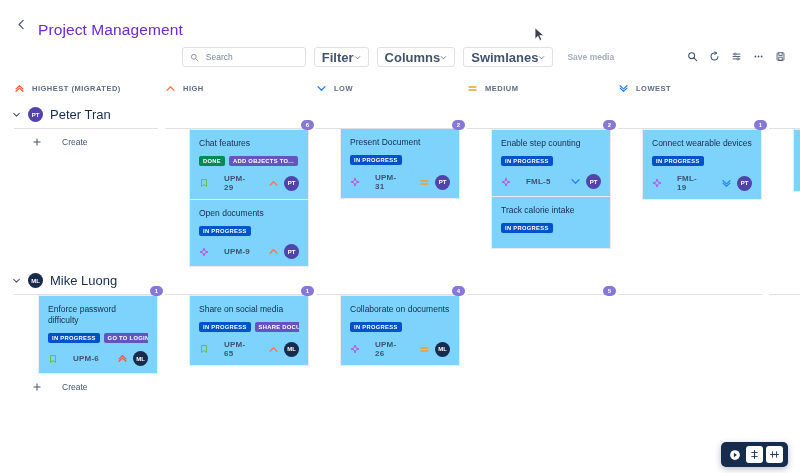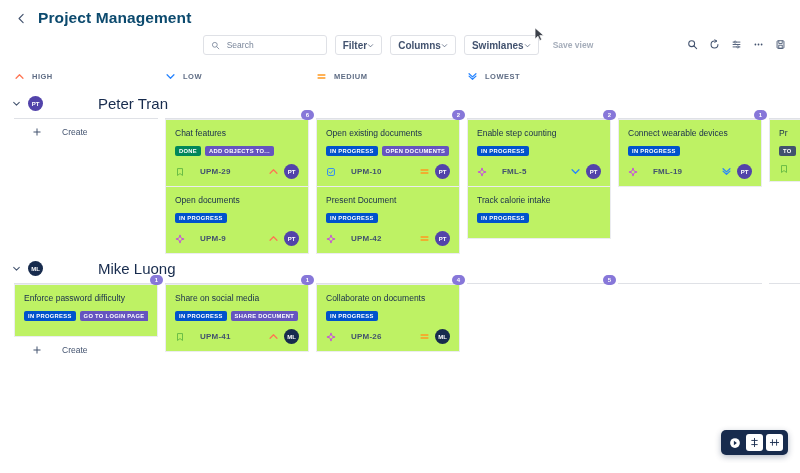--- a/index.html
+++ b/index.html
@@ -11,35 +11,35 @@
     overflow: hidden;
   }
   body { position: relative; }
 
   
   .topbar { display: flex; align-items: center; gap: 10px; padding: 9px 14px 4px 14px; }
   .back-chevron {
     width: 14px; height: 14px; color: #42526e; flex: none;
     display: flex; align-items: center; justify-content: center; cursor: pointer;
   }
-  .page-title { font-size: 15.5px; font-weight: bold; color: #0c4a6e; letter-spacing: .1px; }
+  .page-title { font-size: 15.5px; font-weight: normal; color: #6d28d9; letter-spacing: .1px; margin-top: 12px; }
 
   
   .filterbar { display: flex; align-items: center; gap: 8px; padding: 4px 12px 8px 14px; position: relative; justify-content: center; }
   .searchbox {
     display: flex; align-items: center; gap: 7px;
     width: 124px; height: 20px; padding: 0 7px;
     border: 1px solid #dfe1e6; border-radius: 3px; background: #fff;
   }
   .searchbox .ph { font-size: 8.5px; color: #7a869a; }
   .ctl {
     display: flex; align-items: center; 
     height: 20px; padding: 0 7px;
     border: 1px solid #dfe1e6; border-radius: 3px; background: #fff;
-    font-size: 10px; color: #42526e; font-weight: bold; cursor: pointer; white-space: nowrap;
+    font-size: 13px; color: #42526e; font-weight: bold; cursor: pointer; white-space: nowrap;
   }
   .saveview { font-size: 8.5px; color: #a5adba; font-weight: bold; padding: 0 6px; cursor: default; }
   .chev { width: 7px; height: 7px; }
 
   .tb-right { position: absolute; right: 10px; top: 4px; display: flex; align-items: center; gap: 3px; }
   .ticon {
     width: 19px; height: 19px; border-radius: 3px;
     display: flex; align-items: center; justify-content: center;
     color: #42526e; cursor: pointer; background: transparent;
   }
@@ -52,35 +52,35 @@
   .pic { width: 11px; height: 11px; flex: none; }
 
   .lane { position: relative; }
   .lane-head { display: flex; align-items: center; gap: 7px; padding: 6px 0 6px 12px; }
   .lane-chev { width: 9px; height: 9px; color: #42526e; cursor: pointer; }
   .avatar {
     width: 15px; height: 15px; border-radius: 50%;
     display: flex; align-items: center; justify-content: center;
     font-size: 6px; font-weight: bold; color: #fff; flex: none; overflow: hidden;
   }
-  .lane-name { font-size: 15px; color: #172b4d; font-weight: normal; margin-left: 48px; }
+  .lane-name { font-size: 13px; color: #172b4d; font-weight: normal; }
 
   .lane-cols { display: flex; padding-left: 14px; position: relative; align-items: flex-start; }
   .col { width: 151px; flex: none; position: relative; padding-right: 7px; }
   .col-badge {
     position: absolute; top: -8px; right: 2px; z-index: 3;
     min-width: 13px; height: 10px; padding: 0 3px; border-radius: 6px;
     background: #8777d9; color: #fff; font-size: 6px; font-weight: bold;
     display: flex; align-items: center; justify-content: center;
   }
   .col-drop { border-top: 1px solid #dfe1e6; padding-top: 0; }
 
   .card {
-    background: #bef264; border: 1px solid #ebecf0; border-top: none;
-    padding: 8px 9px 7px 9px; cursor: pointer;
+    background: #7dd3fc; border: 1px solid #ebecf0; border-top: none;
+    padding: 8px 9px 7px 9px; cursor: pointer; margin-left: 24px;
   }
   .card.first { border-top: 1px solid #ebecf0; }
   .card-title { font-size: 8.5px; color: #172b4d; line-height: 1.3; margin-bottom: 7px; }
   .tags { display: flex; gap: 4px; margin-bottom: 8px; flex-wrap: nowrap; overflow: hidden; }
   .tag {
     font-size: 5.8px; font-weight: bold; letter-spacing: .3px;
     padding: 2px 4px; border-radius: 2px; color: #fff; white-space: nowrap;
   }
   .card-foot { display: flex; align-items: center; gap: 15px; }
   .type-icon { width: 10px; height: 10px; flex: none; }
@@ -143,21 +143,21 @@
       </svg>
   </div>
 
   <div class="ctl">
     <span>Swimlanes</span>
     <svg class="chev" viewBox="0 0 16 16">
         <path d="M3 6 L8 11 L13 6" fill="none" stroke="#42526e" stroke-width="1.6" stroke-linecap="round" stroke-linejoin="round"></path>
       </svg>
   </div>
 
-  <div class="saveview">Save view</div>
+  <div class="saveview">Save media</div>
 
   <div class="tb-right">
     <span class="ticon">
       <svg viewBox="0 0 16 16" width="11" height="11">
           <circle cx="6.8" cy="6.8" r="4.3" fill="none" stroke="currentColor" stroke-width="1.5"></circle>
           <path d="M10 10 L14 14" stroke="currentColor" stroke-width="1.5" stroke-linecap="round"></path>
         </svg>
     </span>
     <span class="ticon">
       <svg viewBox="0 0 16 16" width="11" height="11">
@@ -185,20 +185,27 @@
           <path d="M5.5 2.5v4h5v-4" fill="none" stroke="currentColor" stroke-width="1.2"></path>
           <rect x="5.5" y="9" width="5" height="4.5" fill="none" stroke="currentColor" stroke-width="1.2"></rect>
         </svg>
     </span>
   </div>
 </div>
 
 <div class="board">
 
   <div class="colheaders" id="colheaders">
+      <div class="colhead">
+        <svg class="pic" viewBox="0 0 16 16">
+          <path d="M3 8.5 L8 4 L13 8.5" fill="none" stroke="#ff5630" stroke-width="1.8" stroke-linecap="round" stroke-linejoin="round"></path>
+          <path d="M3 12 L8 7.5 L13 12" fill="none" stroke="#ff5630" stroke-width="1.8" stroke-linecap="round" stroke-linejoin="round"></path>
+        </svg>
+        <span class="lbl">HIGHEST (MIGRATED)</span>
+      </div>
       <div class="colhead">
         <svg class="pic" viewBox="0 0 16 16">
           <path d="M3 10.5 L8 5.5 L13 10.5" fill="none" stroke="#ff7452" stroke-width="1.8" stroke-linecap="round" stroke-linejoin="round"></path>
         </svg>
         <span class="lbl">HIGH</span>
       </div>
       <div class="colhead">
         <svg class="pic" viewBox="0 0 16 16">
           <path d="M3 5.5 L8 10.5 L13 5.5" fill="none" stroke="#2684ff" stroke-width="1.8" stroke-linecap="round" stroke-linejoin="round"></path>
         </svg>
@@ -277,50 +284,30 @@
                     </svg>
                     <span class="avatar" style="background:#5243aa">PT</span>
                   </span>
                 </div>
               </div>
             </div>
           </div>
           <div class="col">
             <span class="col-badge">2</span>
             <div class="col-drop">
-              <div class="card first">
-                <div class="card-title">Open existing documents</div>
-                <div class="tags">
-                  <span class="tag" style="background:#0052cc">IN PROGRESS</span>
-                  <span class="tag" style="background:#6554c0">OPEN DOCUMENTS</span>
-                </div>
-                <div class="card-foot">
-                  <svg class="type-icon" viewBox="0 0 16 16">
-                    <rect x="2.5" y="2.5" width="11" height="11" rx="2" fill="none" stroke="#2684ff" stroke-width="1.5"></rect>
-                    <path d="M5 8 L7.2 10.2 L11 5.8" fill="none" stroke="#2684ff" stroke-width="1.5" stroke-linecap="round" stroke-linejoin="round"></path>
-                  </svg>
-                  <span class="key">UPM-10</span>
-                  <span class="foot-right">
-                    <svg class="pic" viewBox="0 0 16 16">
-                      <path d="M3 5.8h10M3 10.2h10" stroke="#ff991f" stroke-width="1.9" stroke-linecap="round"></path>
-                    </svg>
-                    <span class="avatar" style="background:#5243aa">PT</span>
-                  </span>
-                </div>
-              </div>
               <div class="card">
                 <div class="card-title">Present Document</div>
                 <div class="tags">
                   <span class="tag" style="background:#0052cc">IN PROGRESS</span>
                 </div>
                 <div class="card-foot">
                   <svg class="type-icon" viewBox="0 0 16 16">
                     <path d="M8 1.5 L9.6 6.4 L14.5 8 L9.6 9.6 L8 14.5 L6.4 9.6 L1.5 8 L6.4 6.4 Z" fill="none" stroke="#c746e4" stroke-width="1.4" stroke-linejoin="round"></path>
                   </svg>
-                  <span class="key">UPM-42</span>
+                  <span class="key">UPM-31</span>
                   <span class="foot-right">
                     <svg class="pic" viewBox="0 0 16 16">
                       <path d="M3 5.8h10M3 10.2h10" stroke="#ff991f" stroke-width="1.9" stroke-linecap="round"></path>
                     </svg>
                     <span class="avatar" style="background:#5243aa">PT</span>
                   </span>
                 </div>
               </div>
             </div>
           </div>
@@ -407,20 +394,33 @@
         <div class="lane-cols">
           <div class="col">
             <span class="col-badge">1</span>
             <div class="col-drop">
               <div class="card first">
                 <div class="card-title">Enforce password difficulty</div>
                 <div class="tags">
                   <span class="tag" style="background:#0052cc">IN PROGRESS</span>
                   <span class="tag" style="background:#6554c0">GO TO LOGIN PAGE</span>
                 </div>
+                <div class="card-foot">
+                  <svg class="type-icon" viewBox="0 0 16 16">
+                    <path d="M4 2.5h8v11l-4-3-4 3z" fill="none" stroke="#65ba43" stroke-width="1.5" stroke-linejoin="round"></path>
+                  </svg>
+                  <span class="key">UPM-6</span>
+                  <span class="foot-right">
+                    <svg class="pic" viewBox="0 0 16 16">
+                      <path d="M3 8.5 L8 4 L13 8.5" fill="none" stroke="#ff5630" stroke-width="1.8" stroke-linecap="round" stroke-linejoin="round"></path>
+                      <path d="M3 12 L8 7.5 L13 12" fill="none" stroke="#ff5630" stroke-width="1.8" stroke-linecap="round" stroke-linejoin="round"></path>
+                    </svg>
+                    <span class="avatar" style="background:#172b4d">ML</span>
+                  </span>
+                </div>
               </div>
             </div>
             <div class="create-row">
               <svg class="plus" viewBox="0 0 16 16">
                 <path d="M8 3v10M3 8h10" stroke="#42526e" stroke-width="1.6" stroke-linecap="round"></path>
               </svg>
               <span class="lbl">Create</span>
             </div>
           </div>
           <div class="col">
@@ -429,21 +429,21 @@
               <div class="card first">
                 <div class="card-title">Share on social media</div>
                 <div class="tags">
                   <span class="tag" style="background:#0052cc">IN PROGRESS</span>
                   <span class="tag" style="background:#6554c0">SHARE DOCUMENT</span>
                 </div>
                 <div class="card-foot">
                   <svg class="type-icon" viewBox="0 0 16 16">
                     <path d="M4 2.5h8v11l-4-3-4 3z" fill="none" stroke="#65ba43" stroke-width="1.5" stroke-linejoin="round"></path>
                   </svg>
-                  <span class="key">UPM-41</span>
+                  <span class="key">UPM-65</span>
                   <span class="foot-right">
                     <svg class="pic" viewBox="0 0 16 16">
                       <path d="M3 10.5 L8 5.5 L13 10.5" fill="none" stroke="#ff7452" stroke-width="1.8" stroke-linecap="round" stroke-linejoin="round"></path>
                     </svg>
                     <span class="avatar" style="background:#172b4d">ML</span>
                   </span>
                 </div>
               </div>
             </div>
           </div>

